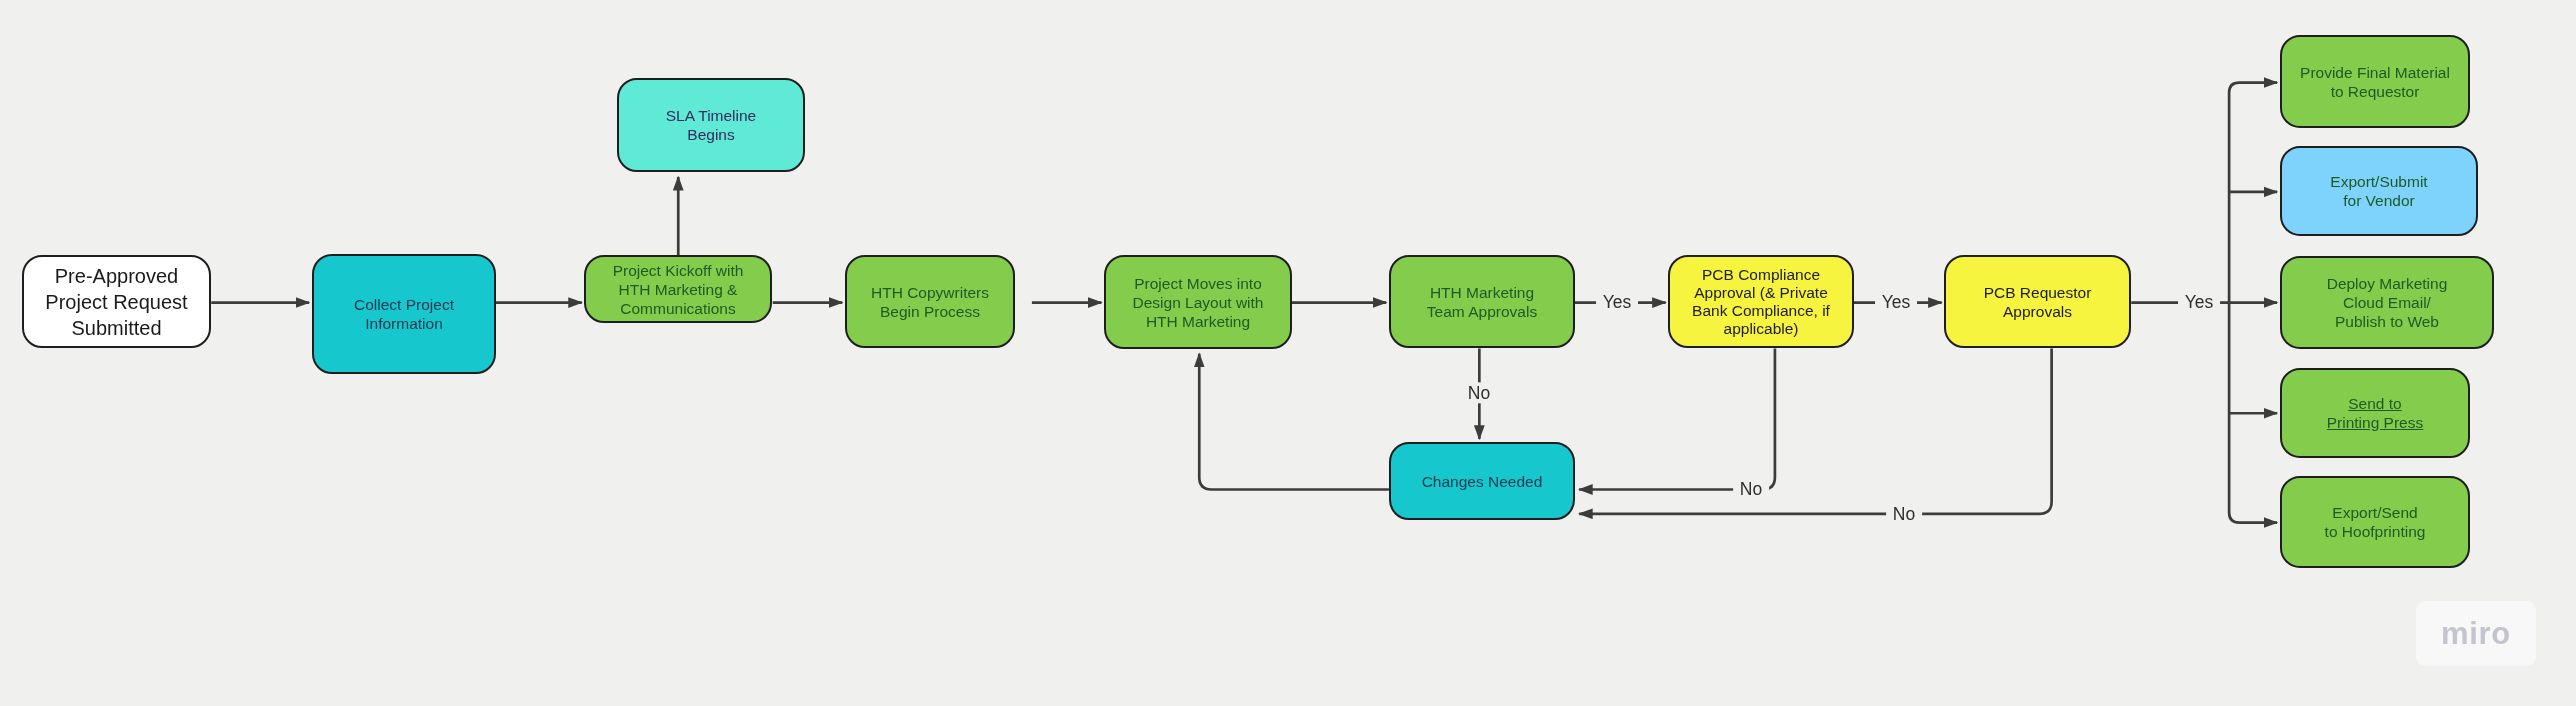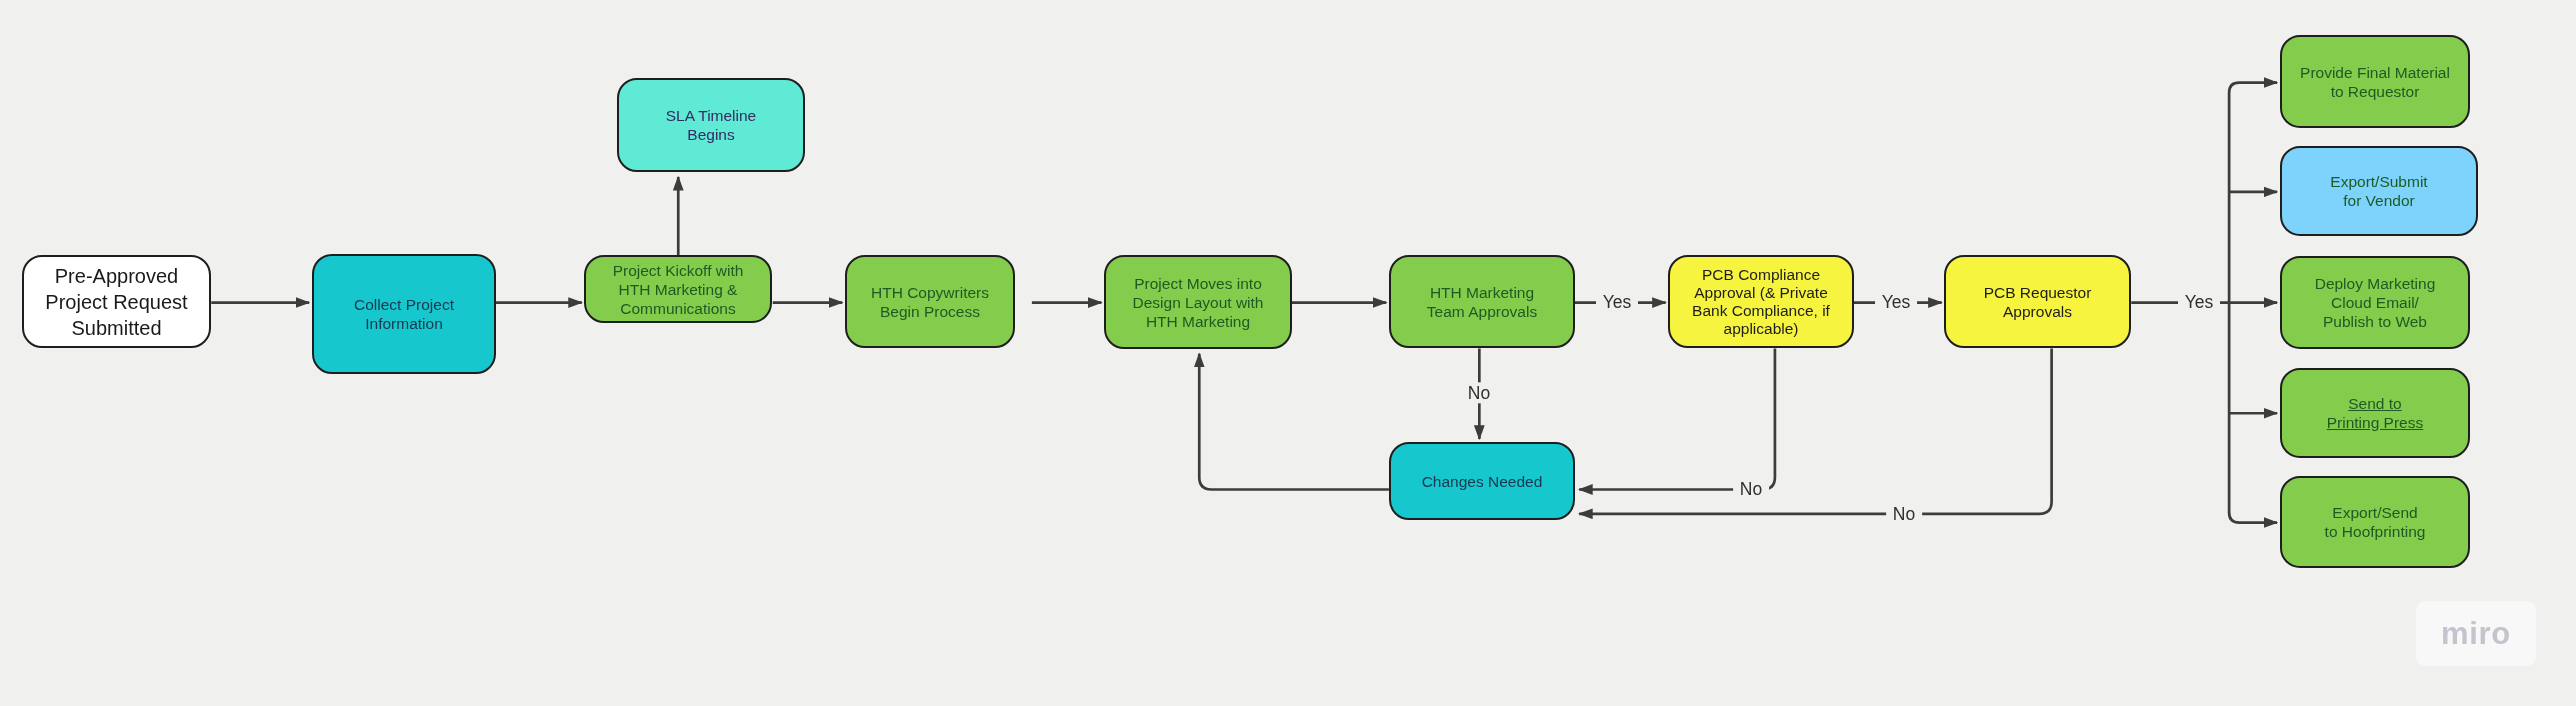--- a/index.html
+++ b/index.html
@@ -115,21 +115,21 @@
         <span class="node-label" style="font-size: 15.5px; line-height: 19px;">Changes Needed</span>
       </div>
       <div class="node" style="left: 2280px; top: 35px; width: 190px; height: 93px; background: rgb(132, 204, 75); color: rgb(29, 91, 37); border-color: rgb(30, 30, 30);">
         <span class="node-label" style="font-size: 15.5px; line-height: 19px;">Provide Final Material
 to Requestor</span>
       </div>
       <div class="node" style="left: 2280px; top: 146px; width: 198px; height: 90px; background: #7dd3fc; color: rgb(29, 91, 37); border-color: rgb(30, 30, 30);">
         <span class="node-label" style="font-size: 15.5px; line-height: 19px;">Export/Submit
 for Vendor</span>
       </div>
-      <div class="node" style="left: 2280px; top: 256px; width: 190px; height: 93px; background: rgb(132, 204, 75); color: rgb(29, 91, 37); border-color: rgb(30, 30, 30);">
+      <div class="node" style="left: 2280px; top: 256px; width: 214px; height: 93px; background: rgb(132, 204, 75); color: rgb(29, 91, 37); border-color: rgb(30, 30, 30);">
         <span class="node-label" style="font-size: 15.5px; line-height: 19px;">Deploy Marketing
 Cloud Email/
 Publish to Web</span>
       </div>
       <div class="node" style="left: 2280px; top: 368px; width: 190px; height: 90px; background: rgb(132, 204, 75); color: rgb(29, 91, 37); border-color: rgb(30, 30, 30);">
         <span class="node-label" style="font-size: 15.5px; line-height: 19px; text-decoration: underline;">Send to
 Printing Press</span>
       </div>
       <div class="node" style="left: 2280px; top: 476px; width: 190px; height: 92px; background: rgb(132, 204, 75); color: rgb(29, 91, 37); border-color: rgb(30, 30, 30);">
         <span class="node-label" style="font-size: 15.5px; line-height: 19px;">Export/Send

